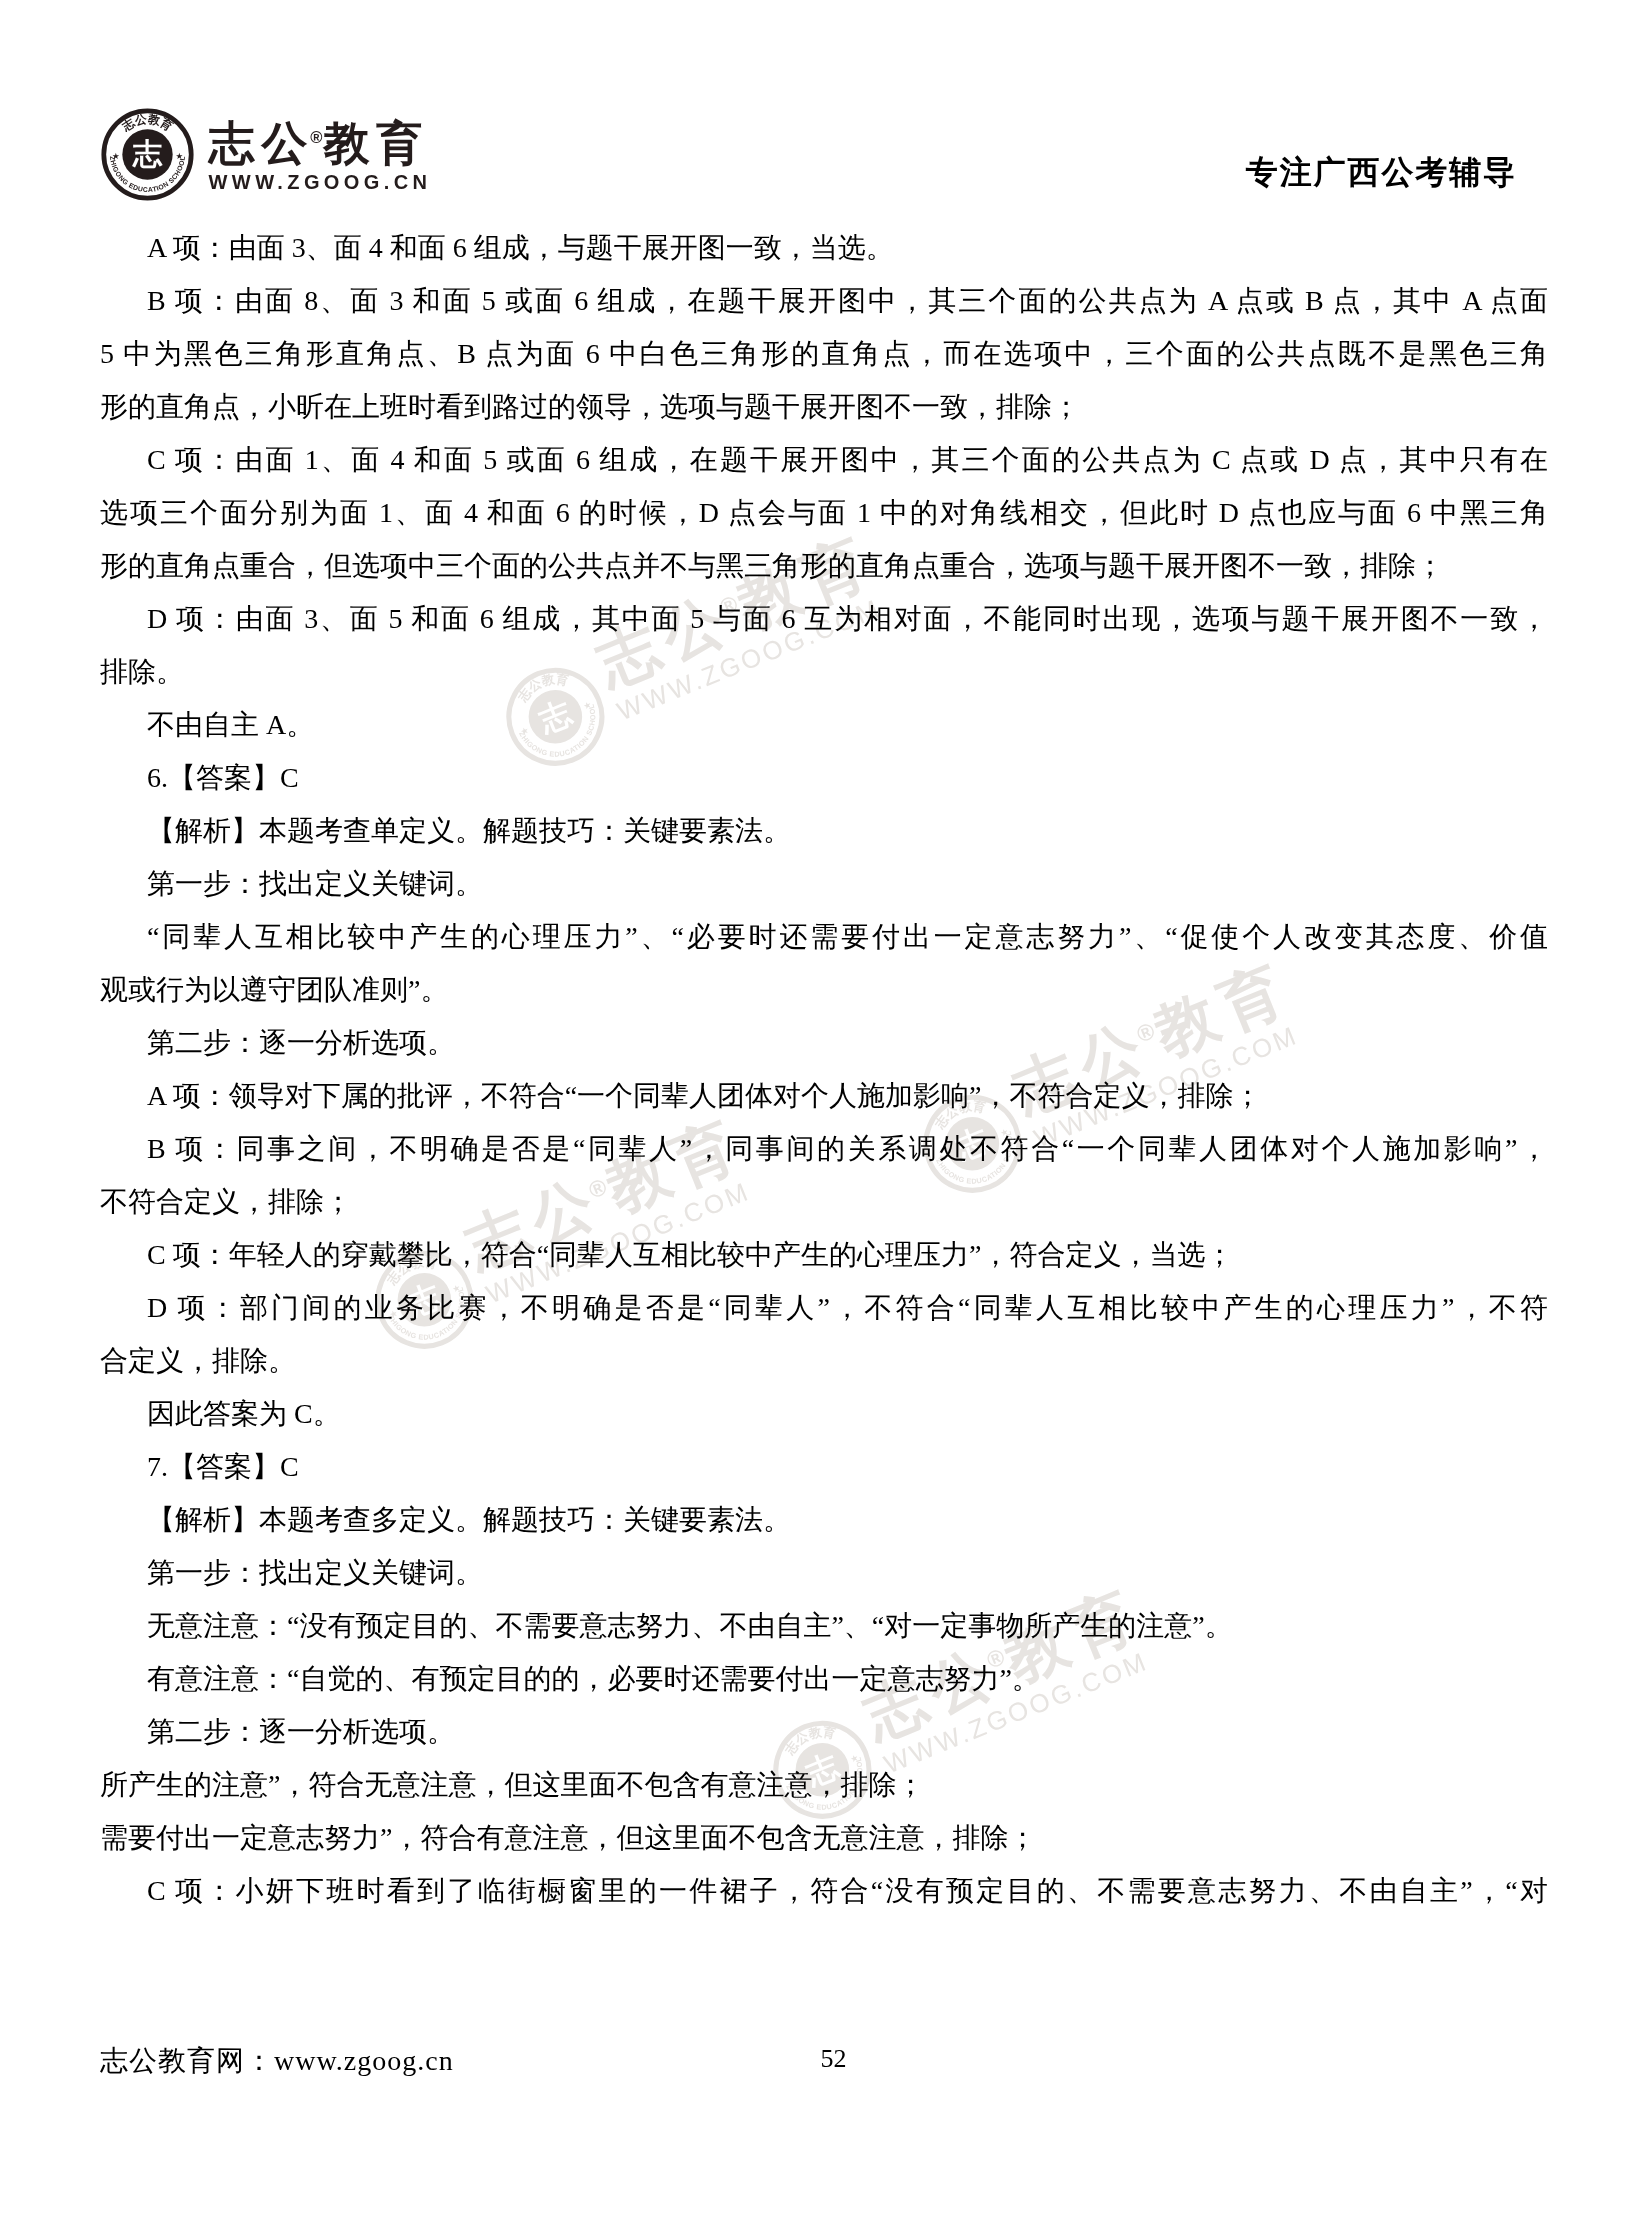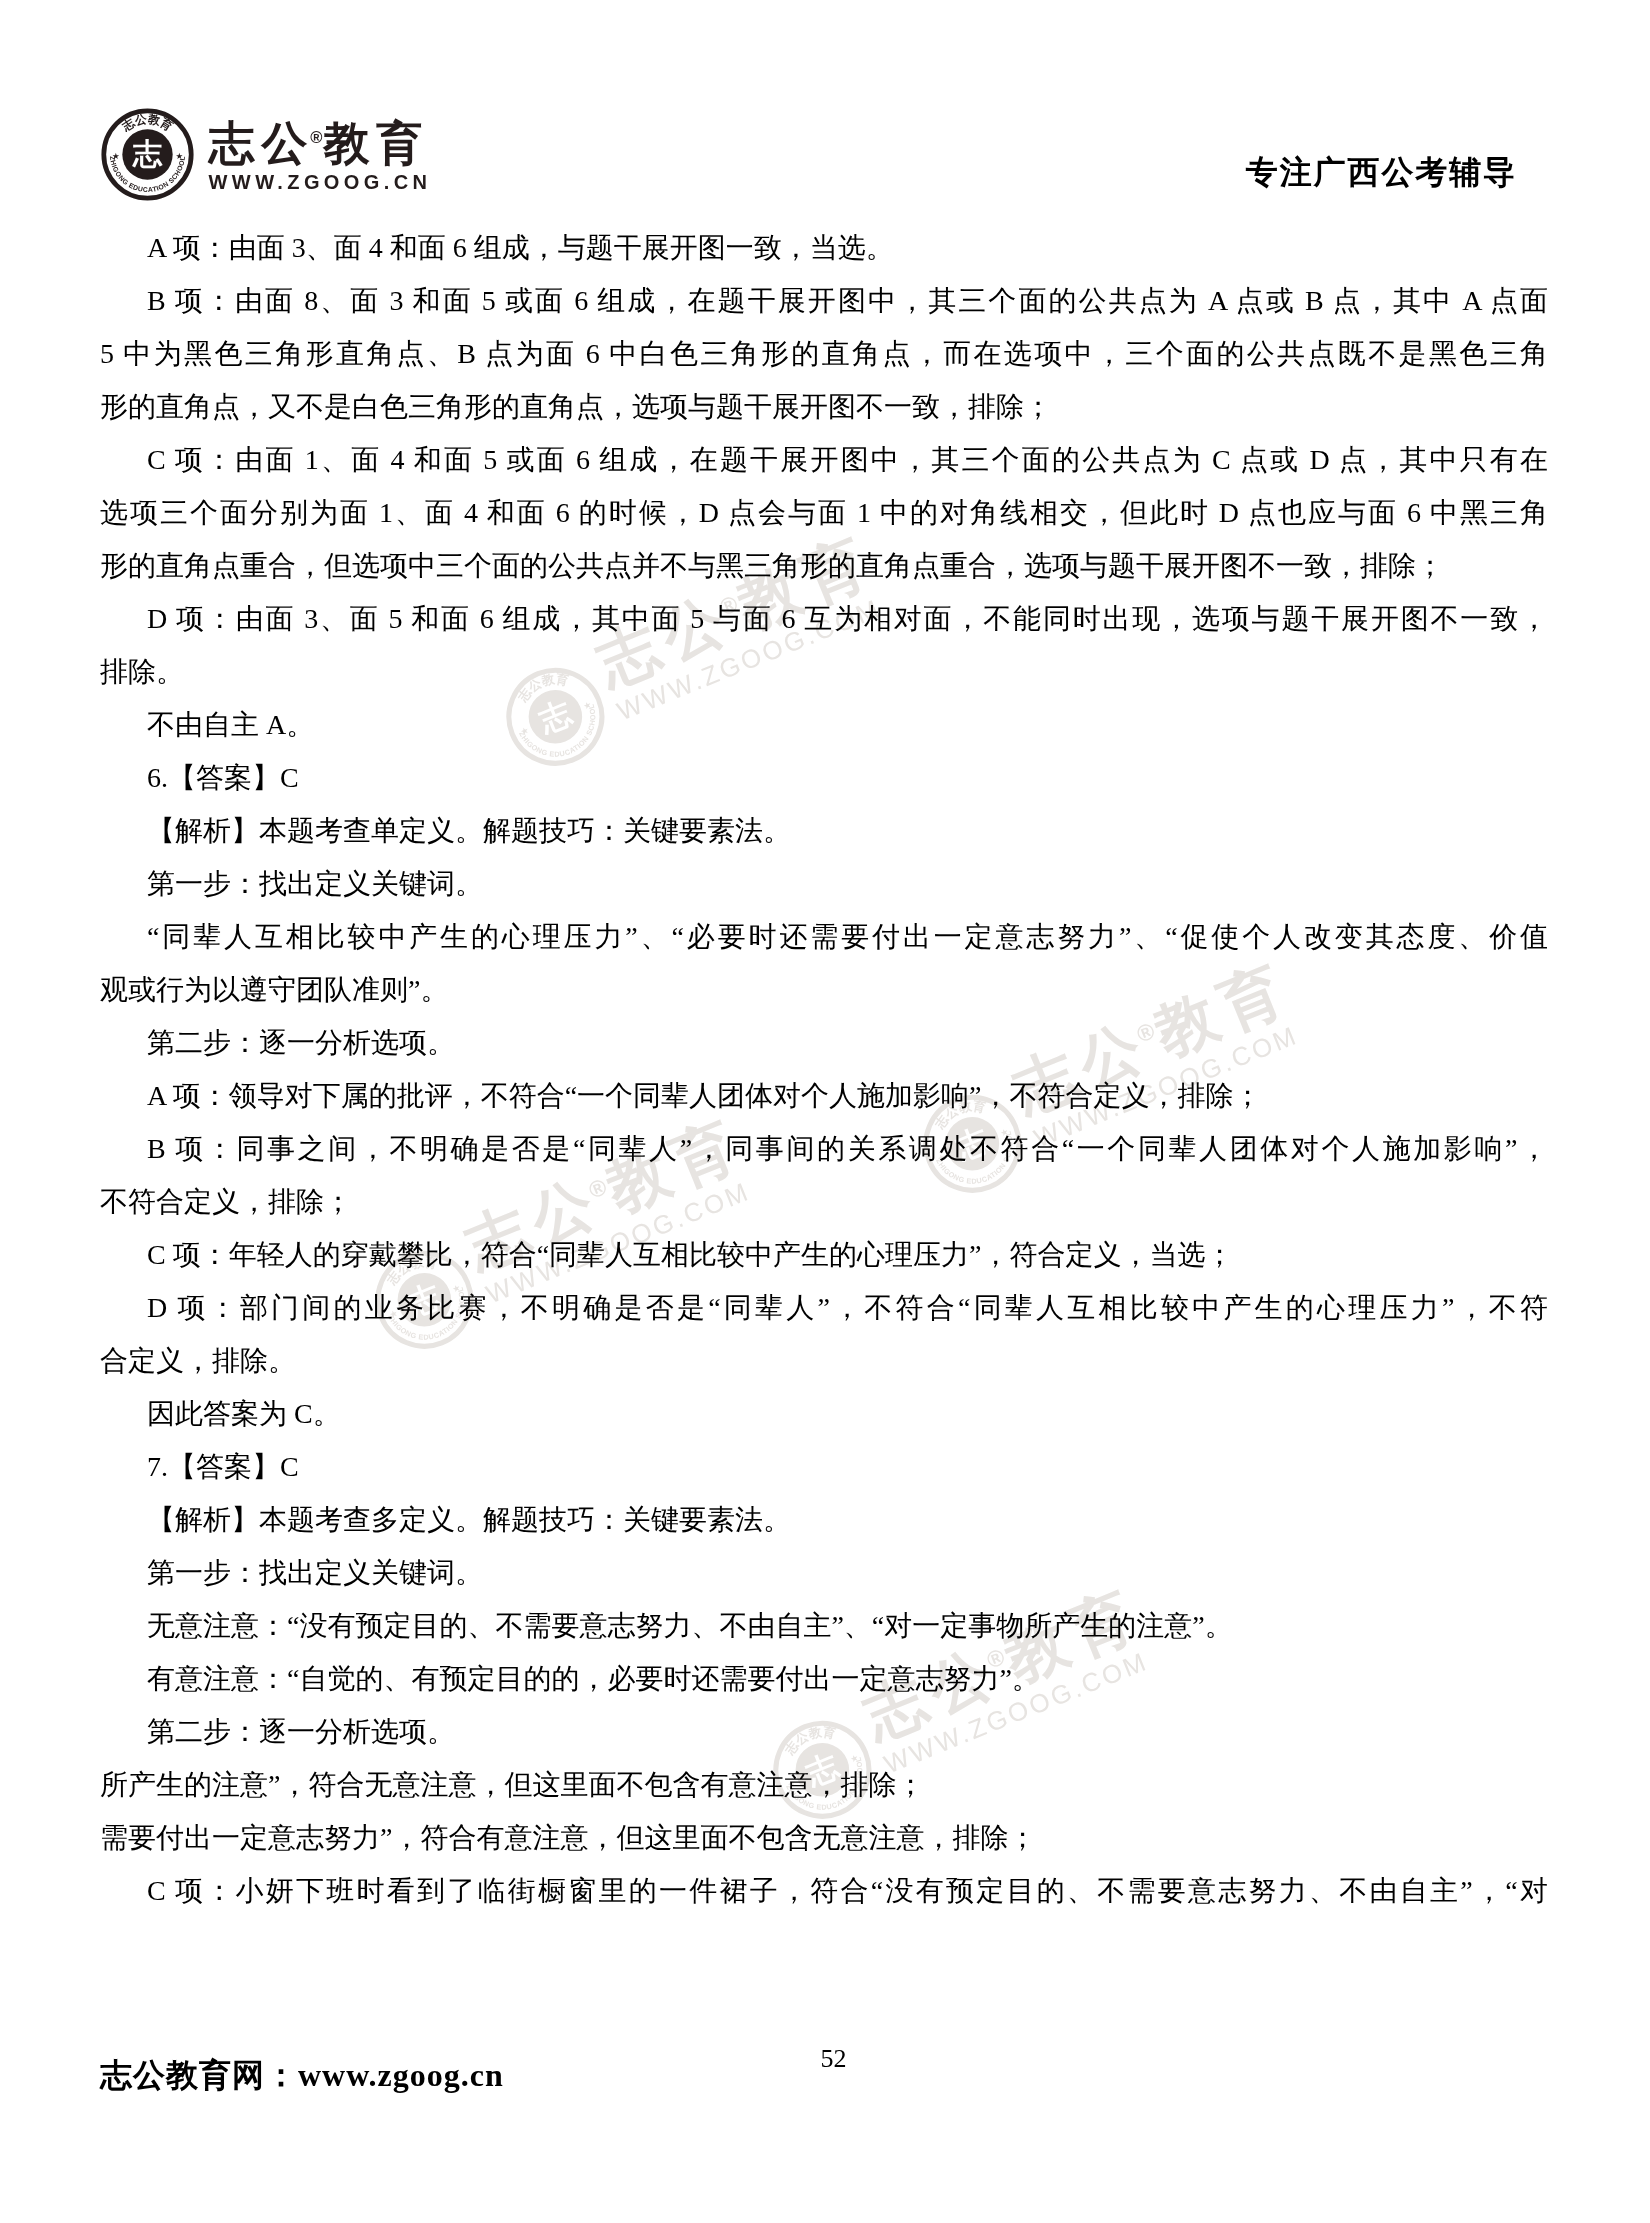--- a/index.html
+++ b/index.html
@@ -63,22 +63,22 @@
   .line.indent{padding-left:47px;}
   .line.fill{
     white-space:normal;
     text-align:justify;
     text-align-last:justify;
   }
   .line.fill.indent{padding-left:0;text-indent:47px;}
   
   .footer{position:absolute;left:0;top:2042px;width:100%;height:49px;z-index:2;}
   .footer-site{
-    position:absolute;left:100px;top:12px;
-    font-size:32px;font-weight:700;letter-spacing:1px;white-space:nowrap;
+    position:absolute;left:100px;top:0;
+    font-size:28px;font-weight:400;letter-spacing:1px;white-space:nowrap;
   }
   .footer-page{
     position:absolute;left:8px;top:1.9px;width:100%;
     text-align:center;font-size:26px;
   }
 </style>
 </head>
 <body>
 
 <div class="page">
@@ -150,21 +150,21 @@
         <div class="brand-url">WWW.ZGOOG.CN</div>
       </div>
     </div>
     <div class="tagline">专注广西公考辅导</div>
   </div>
 
   <div class="doc-lines">
       <div class="line indent">A 项：由面 3、面 4 和面 6 组成，与题干展开图一致，当选。</div>
       <div class="line indent fill">B 项：由面 8、面 3 和面 5 或面 6 组成，在题干展开图中，其三个面的公共点为 A 点或 B 点，其中 A 点面</div>
       <div class="line fill">5 中为黑色三角形直角点、B 点为面 6 中白色三角形的直角点，而在选项中，三个面的公共点既不是黑色三角</div>
-      <div class="line">形的直角点，又不是白色三角形的直角点，选项与题干展开图不一致，排除；</div>
+      <div class="line">形的直角点，小昕在上班时看到路过的领导，选项与题干展开图不一致，排除；</div>
       <div class="line indent fill">C 项：由面 1、面 4 和面 5 或面 6 组成，在题干展开图中，其三个面的公共点为 C 点或 D 点，其中只有在</div>
       <div class="line fill">选项三个面分别为面 1、面 4 和面 6 的时候，D 点会与面 1 中的对角线相交，但此时 D 点也应与面 6 中黑三角</div>
       <div class="line">形的直角点重合，但选项中三个面的公共点并不与黑三角形的直角点重合，选项与题干展开图不一致，排除；</div>
       <div class="line indent fill">D 项：由面 3、面 5 和面 6 组成，其中面 5 与面 6 互为相对面，不能同时出现，选项与题干展开图不一致，</div>
       <div class="line">排除。</div>
       <div class="line indent">不由自主 A。</div>
       <div class="line indent">6.【答案】C</div>
       <div class="line indent">【解析】本题考查单定义。解题技巧：关键要素法。</div>
       <div class="line indent">第一步：找出定义关键词。</div>
       <div class="line indent fill">“同辈人互相比较中产生的心理压力”、“必要时还需要付出一定意志努力”、“促使个人改变其态度、价值</div>

